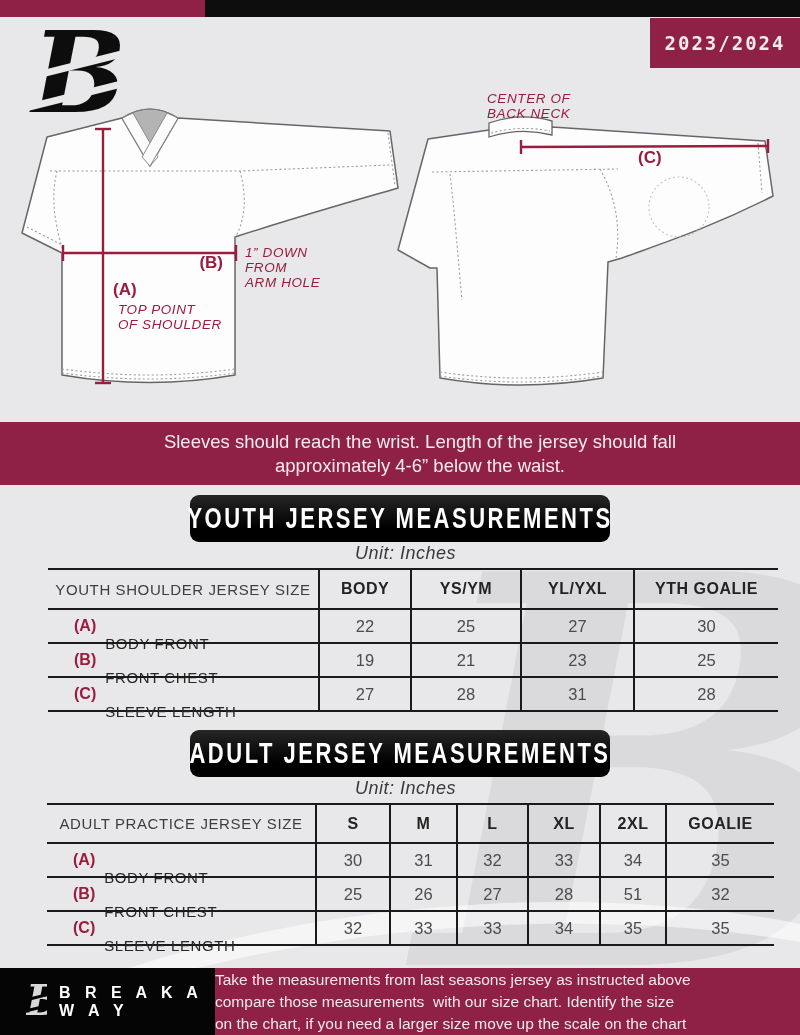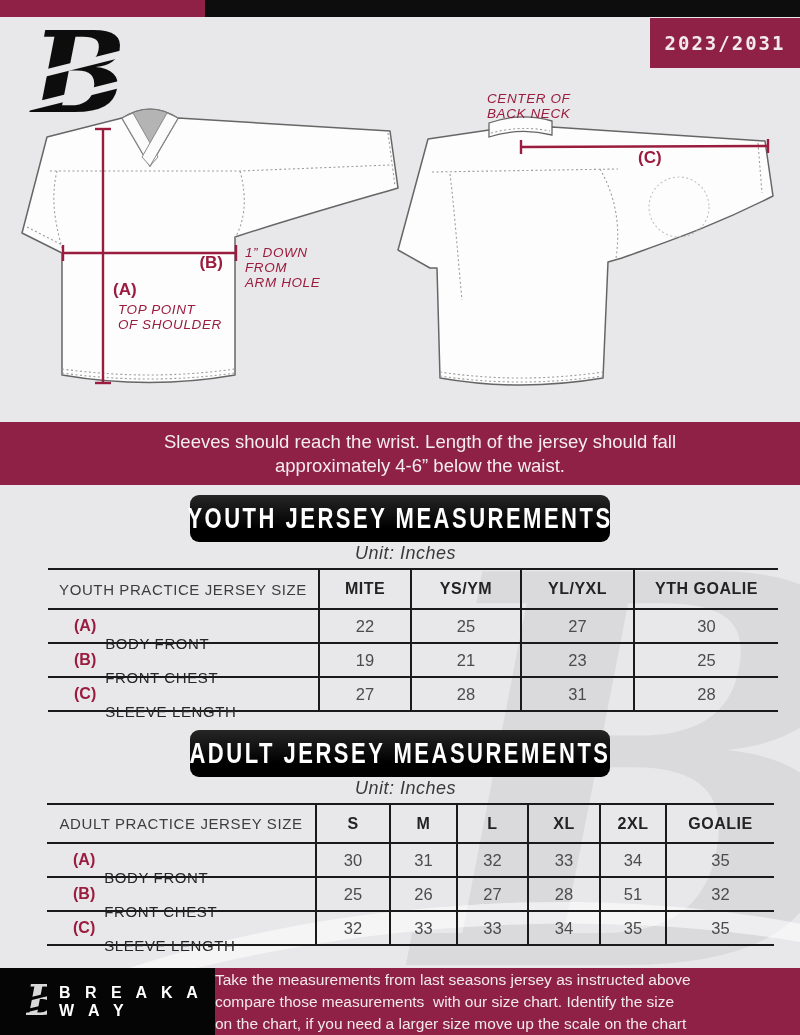--- a/index.html
+++ b/index.html
@@ -89,21 +89,21 @@
   <div class="strip-maroon"></div>
   <div class="strip-black"></div>
 
   <div class="logo">
     <span class="glyph">B</span>
     <div class="cut cut1"></div>
     <div class="cut cut2"></div>
   </div>
 
   <div class="season-box">
-    <span>2023/2031</span>
+    <span>2023/2024</span>
   </div>
 
   <svg class="diagram" viewBox="0 85 800 335">
 
     <g>
       <path d="M122,118 Q150,100 178,118 L150,166 Z" fill="#b4b4b4" stroke="#7a7a7a" stroke-width="1"></path>
       <path d="M122,118 L47,137 L22,233 L62,253 L62,375 Q150,390 235,375 L235,237
                C300,216 350,202 398,188 L390,131 L178,118 L150,166 Z" fill="#fdfdfd" stroke="#666" stroke-width="1.5" stroke-linejoin="round"></path>
       <path d="M122,118 L133,113 L158,157 L150,166 Z" fill="#fbfbfb" stroke="#8a8a8a" stroke-width="1"></path>
       <path d="M178,118 L167,113 L142,157 L150,166 Z" fill="#fbfbfb" stroke="#8a8a8a" stroke-width="1"></path>
@@ -169,22 +169,22 @@
 
   <div class="watermark">B</div>
   <div class="swoosh"></div>
 
   <div class="section-banner banner-youth">
     <span>YOUTH JERSEY MEASUREMENTS</span>
   </div>
   <div class="unit unit-youth">Unit: Inches</div>
 
   <div class="tbl tbl-youth">
-    <div class="cell th th-label">YOUTH PRACTICE JERSEY SIZE</div>
-    <div class="cell th v">MITE</div>
+    <div class="cell th th-label">YOUTH SHOULDER JERSEY SIZE</div>
+    <div class="cell th v">BODY</div>
     <div class="cell th v">YS/YM</div>
     <div class="cell th v">YL/YXL</div>
     <div class="cell th v">YTH GOALIE</div>
 
     <div class="cell row-label">
       <span class="rk">(A)</span>
       <span class="rl">BODY FRONT</span>
     </div>
     <div class="cell v">22</div>
     <div class="cell v">25</div>

